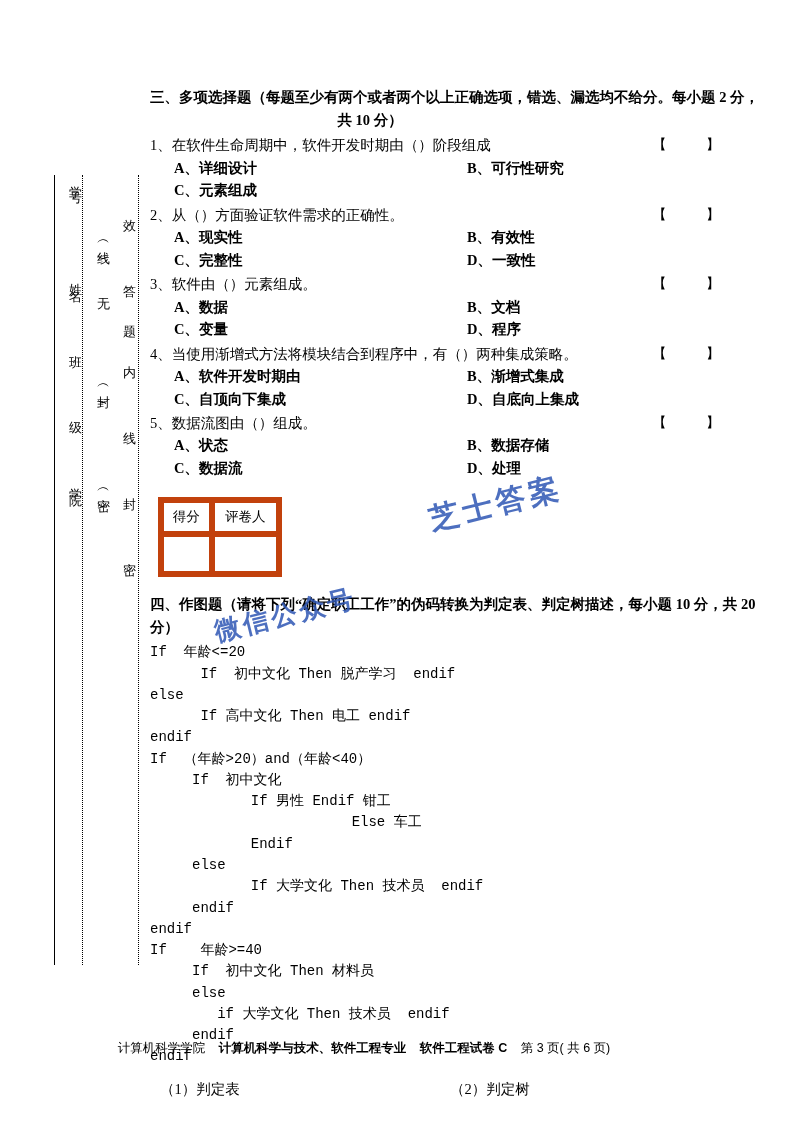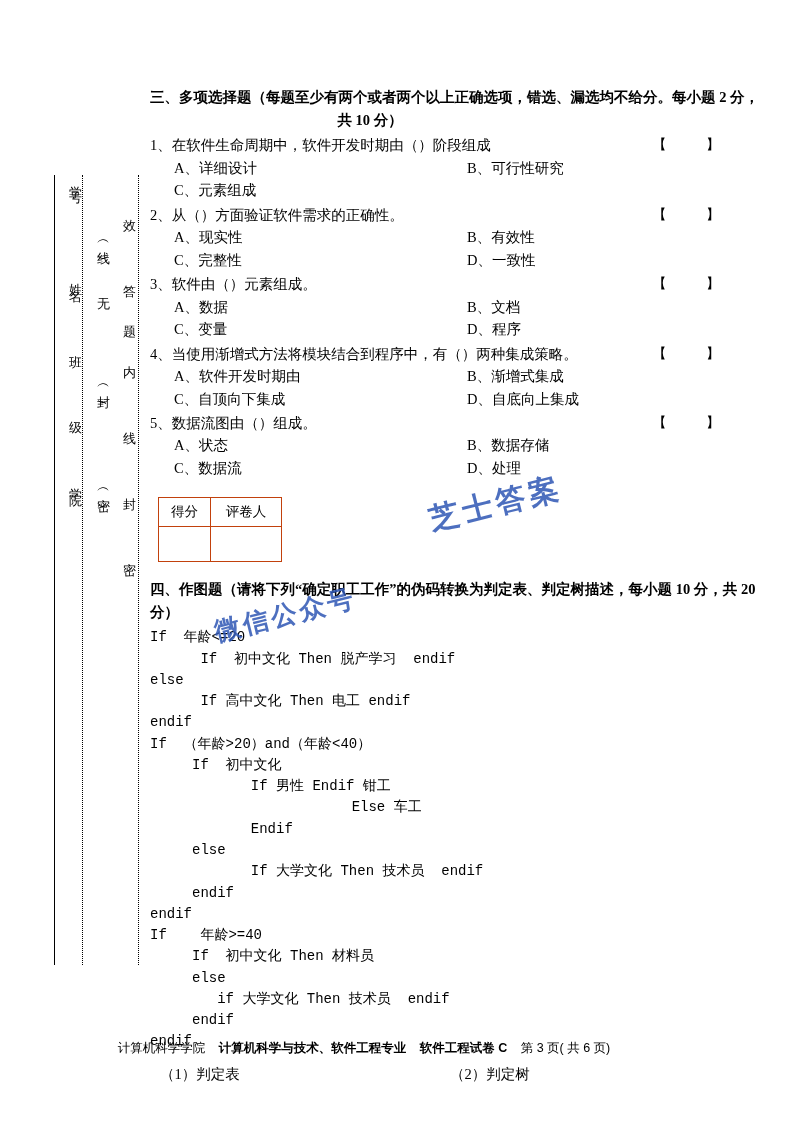--- a/index.html
+++ b/index.html
@@ -115,31 +115,32 @@
     letter-spacing: 18px;
   }
   .opts {
     display: flex;
     flex-wrap: wrap;
     padding-left: 24px;
   }
   .opt {
     width: 50%;
     box-sizing: border-box;
+    font-weight: bold;
   }
 
   
   .score-table {
     margin-top: 18px;
     margin-left: 8px;
     border-collapse: collapse;
     width: 124px;
   }
   .score-table td {
-    border: 1px solid #c2410c;
+    border: 6px solid #c2410c;
     text-align: center;
     font-size: 13.5px;
     height: 24px;
     padding: 2px 4px;
   }
   .score-table td.empty { height: 30px; }
 
   
   .sec4-title {
     margin-top: 16px;

